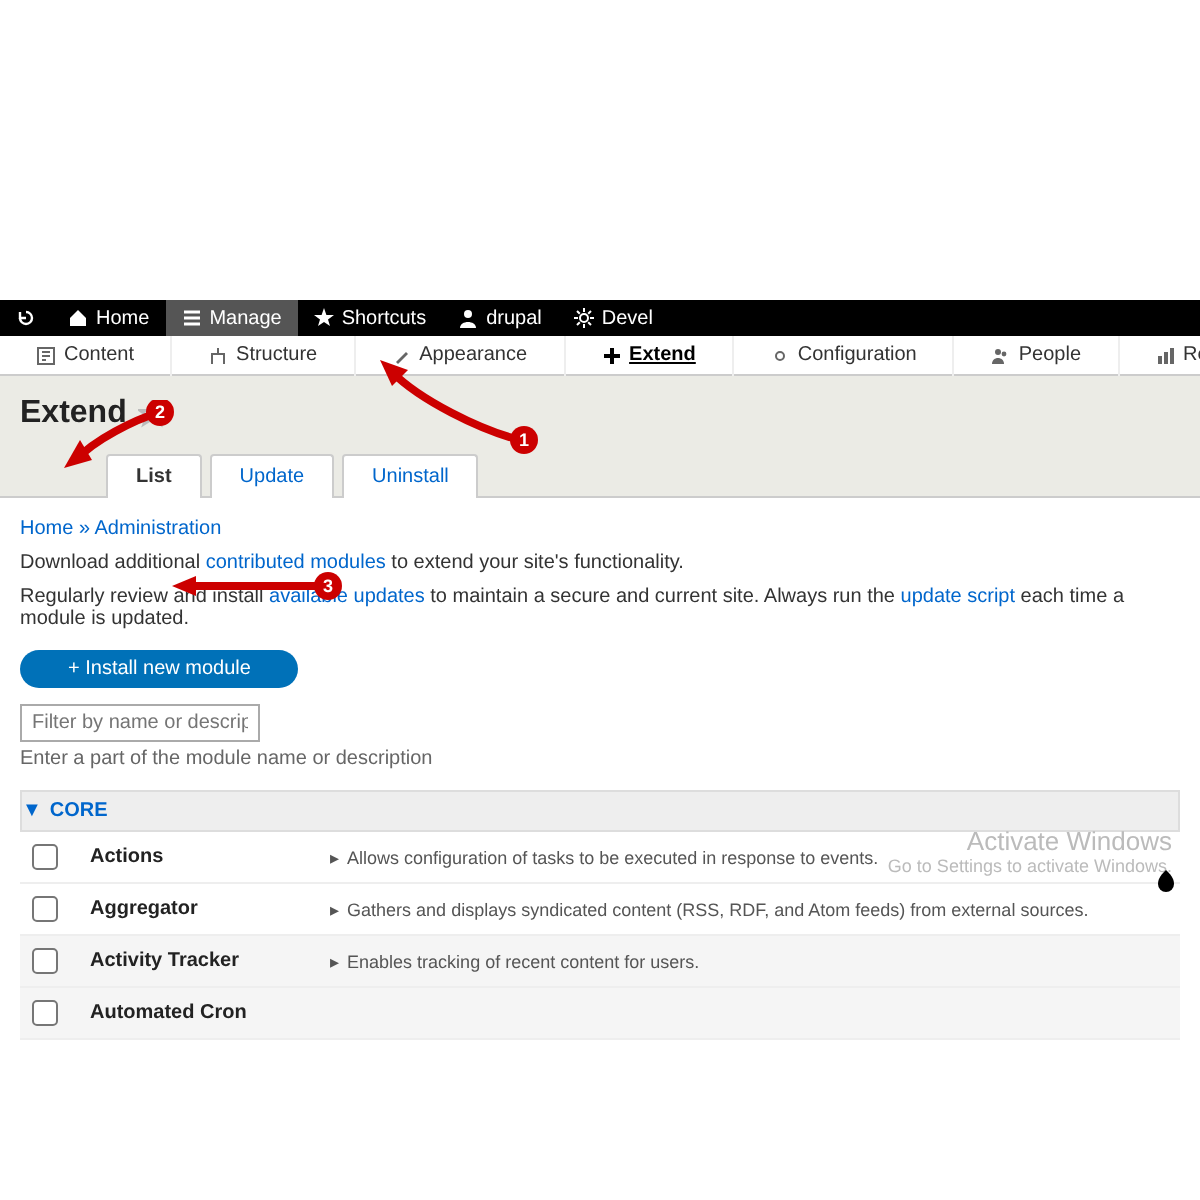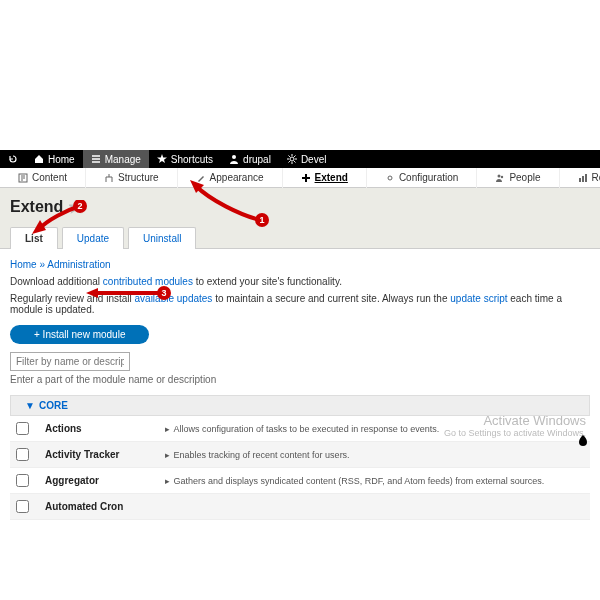--- a/index.html
+++ b/index.html
@@ -14,30 +14,30 @@
 .admin-tabbar .at-item.active { font-weight: bold; color: #000; }
 .admin-tabbar .at-item.active span { text-decoration: underline; }
 .admin-tabbar svg { width: 10px; height: 10px; fill: #666; }
 .admin-tabbar .at-item.active svg { fill: #000; }
 .spacer { flex: 1; }
 .header-area { background: #ebebe5; padding: 10px 10px 0 10px; border-bottom: 1px solid #ccc; }
 .header-area h1 { font-size: 16px; font-weight: bold; color: #222; display: flex; align-items: center; gap: 6px; }
 .header-area h1 svg { width: 14px; height: 14px; fill: none; stroke: #bbb; stroke-width: 1.5; }
 .subtabs { display: flex; gap: 4px; margin-top: 10px; }
 .subtabs .st { background: #fff; border: 1px solid #ccc; border-bottom: none; padding: 5px 14px; font-size: 10px; color: #06c; cursor: pointer; border-radius: 2px 2px 0 0; position: relative; top: 1px; }
-.subtabs .st.active { color: #333; font-weight: bold; }
+.subtabs .st.active { color: #333; font-weight: bold; margin-left: 43px; }
 .main { padding: 10px; }
 .breadcrumb { font-size: 10px; color: #06c; margin-bottom: 6px; }
 .breadcrumb a { color: #06c; text-decoration: none; }
 .desc { font-size: 10px; color: #333; margin-bottom: 6px; }
 .desc a { color: #06c; text-decoration: none; }
 .btn-primary { display: inline-block; background: #0071b8; color: #fff; border: none; border-radius: 10px; padding: 4px 24px; font-size: 10px; cursor: pointer; margin: 4px 0 8px 0; }
 .filter-input { width: 120px; padding: 3px 5px; border: 1px solid #aaa; font-size: 10px; }
 .filter-hint { font-size: 10px; color: #666; margin-top: 3px; margin-bottom: 10px; }
-.section-head { background: #eee; color: #06c; font-weight: bold; font-size: 10px; padding: 4px 14px; border: 1px solid #ddd; }
+.section-head { background: #eee; color: #06c; font-weight: bold; font-size: 10px; padding: 4px 0; border: 1px solid #ddd; }
 .section-head .tri { display: inline-block; margin-right: 4px; }
 .mod-row { display: flex; align-items: center; padding: 6px; border-bottom: 1px solid #eee; gap: 10px; }
 .mod-row.alt { background: #f5f5f5; }
 .mod-row input[type=checkbox] { margin-right: 6px; }
 .mod-name { width: 110px; font-weight: bold; font-size: 10px; color: #222; }
 .mod-desc { font-size: 9px; color: #555; flex: 1; }
 .mod-desc .tri { margin-right: 4px; }
 .arrow { position: absolute; pointer-events: none; }
 .arrow-line { stroke: #c00; stroke-width: 4; fill: none; }
 .arrow-head { fill: #c00; }
@@ -190,29 +190,29 @@
 
     <div class="section-head">
       <span class="tri">▼</span><span>CORE</span>
     </div>
     <div id="mods">
         <div class="mod-row">
           <input type="checkbox" style="">
           <div class="mod-name">Actions</div>
           <div class="mod-desc"><span class="tri">▸</span>Allows configuration of tasks to be executed in response to events.</div>
         </div>
+        <div class="mod-row">
+          <input type="checkbox" style="">
+          <div class="mod-name">Aggregator</div>
+          <div class="mod-desc"><span class="tri">▸</span>Gathers and displays syndicated content (RSS, RDF, and Atom feeds) from external sources.</div>
+        </div>
         <div class="mod-row alt">
           <input type="checkbox" style="">
           <div class="mod-name">Activity Tracker</div>
           <div class="mod-desc"><span class="tri">▸</span>Enables tracking of recent content for users.</div>
-        </div>
-        <div class="mod-row">
-          <input type="checkbox" style="">
-          <div class="mod-name">Aggregator</div>
-          <div class="mod-desc"><span class="tri">▸</span>Gathers and displays syndicated content (RSS, RDF, and Atom feeds) from external sources.</div>
         </div>
         <div class="mod-row alt">
           <input type="checkbox" style="">
           <div class="mod-name">Automated Cron</div>
         </div>
       </div>
   </div>
 </div>
 
 <svg class="arrow" style="left:190px; top:180px;" width="80" height="48">

